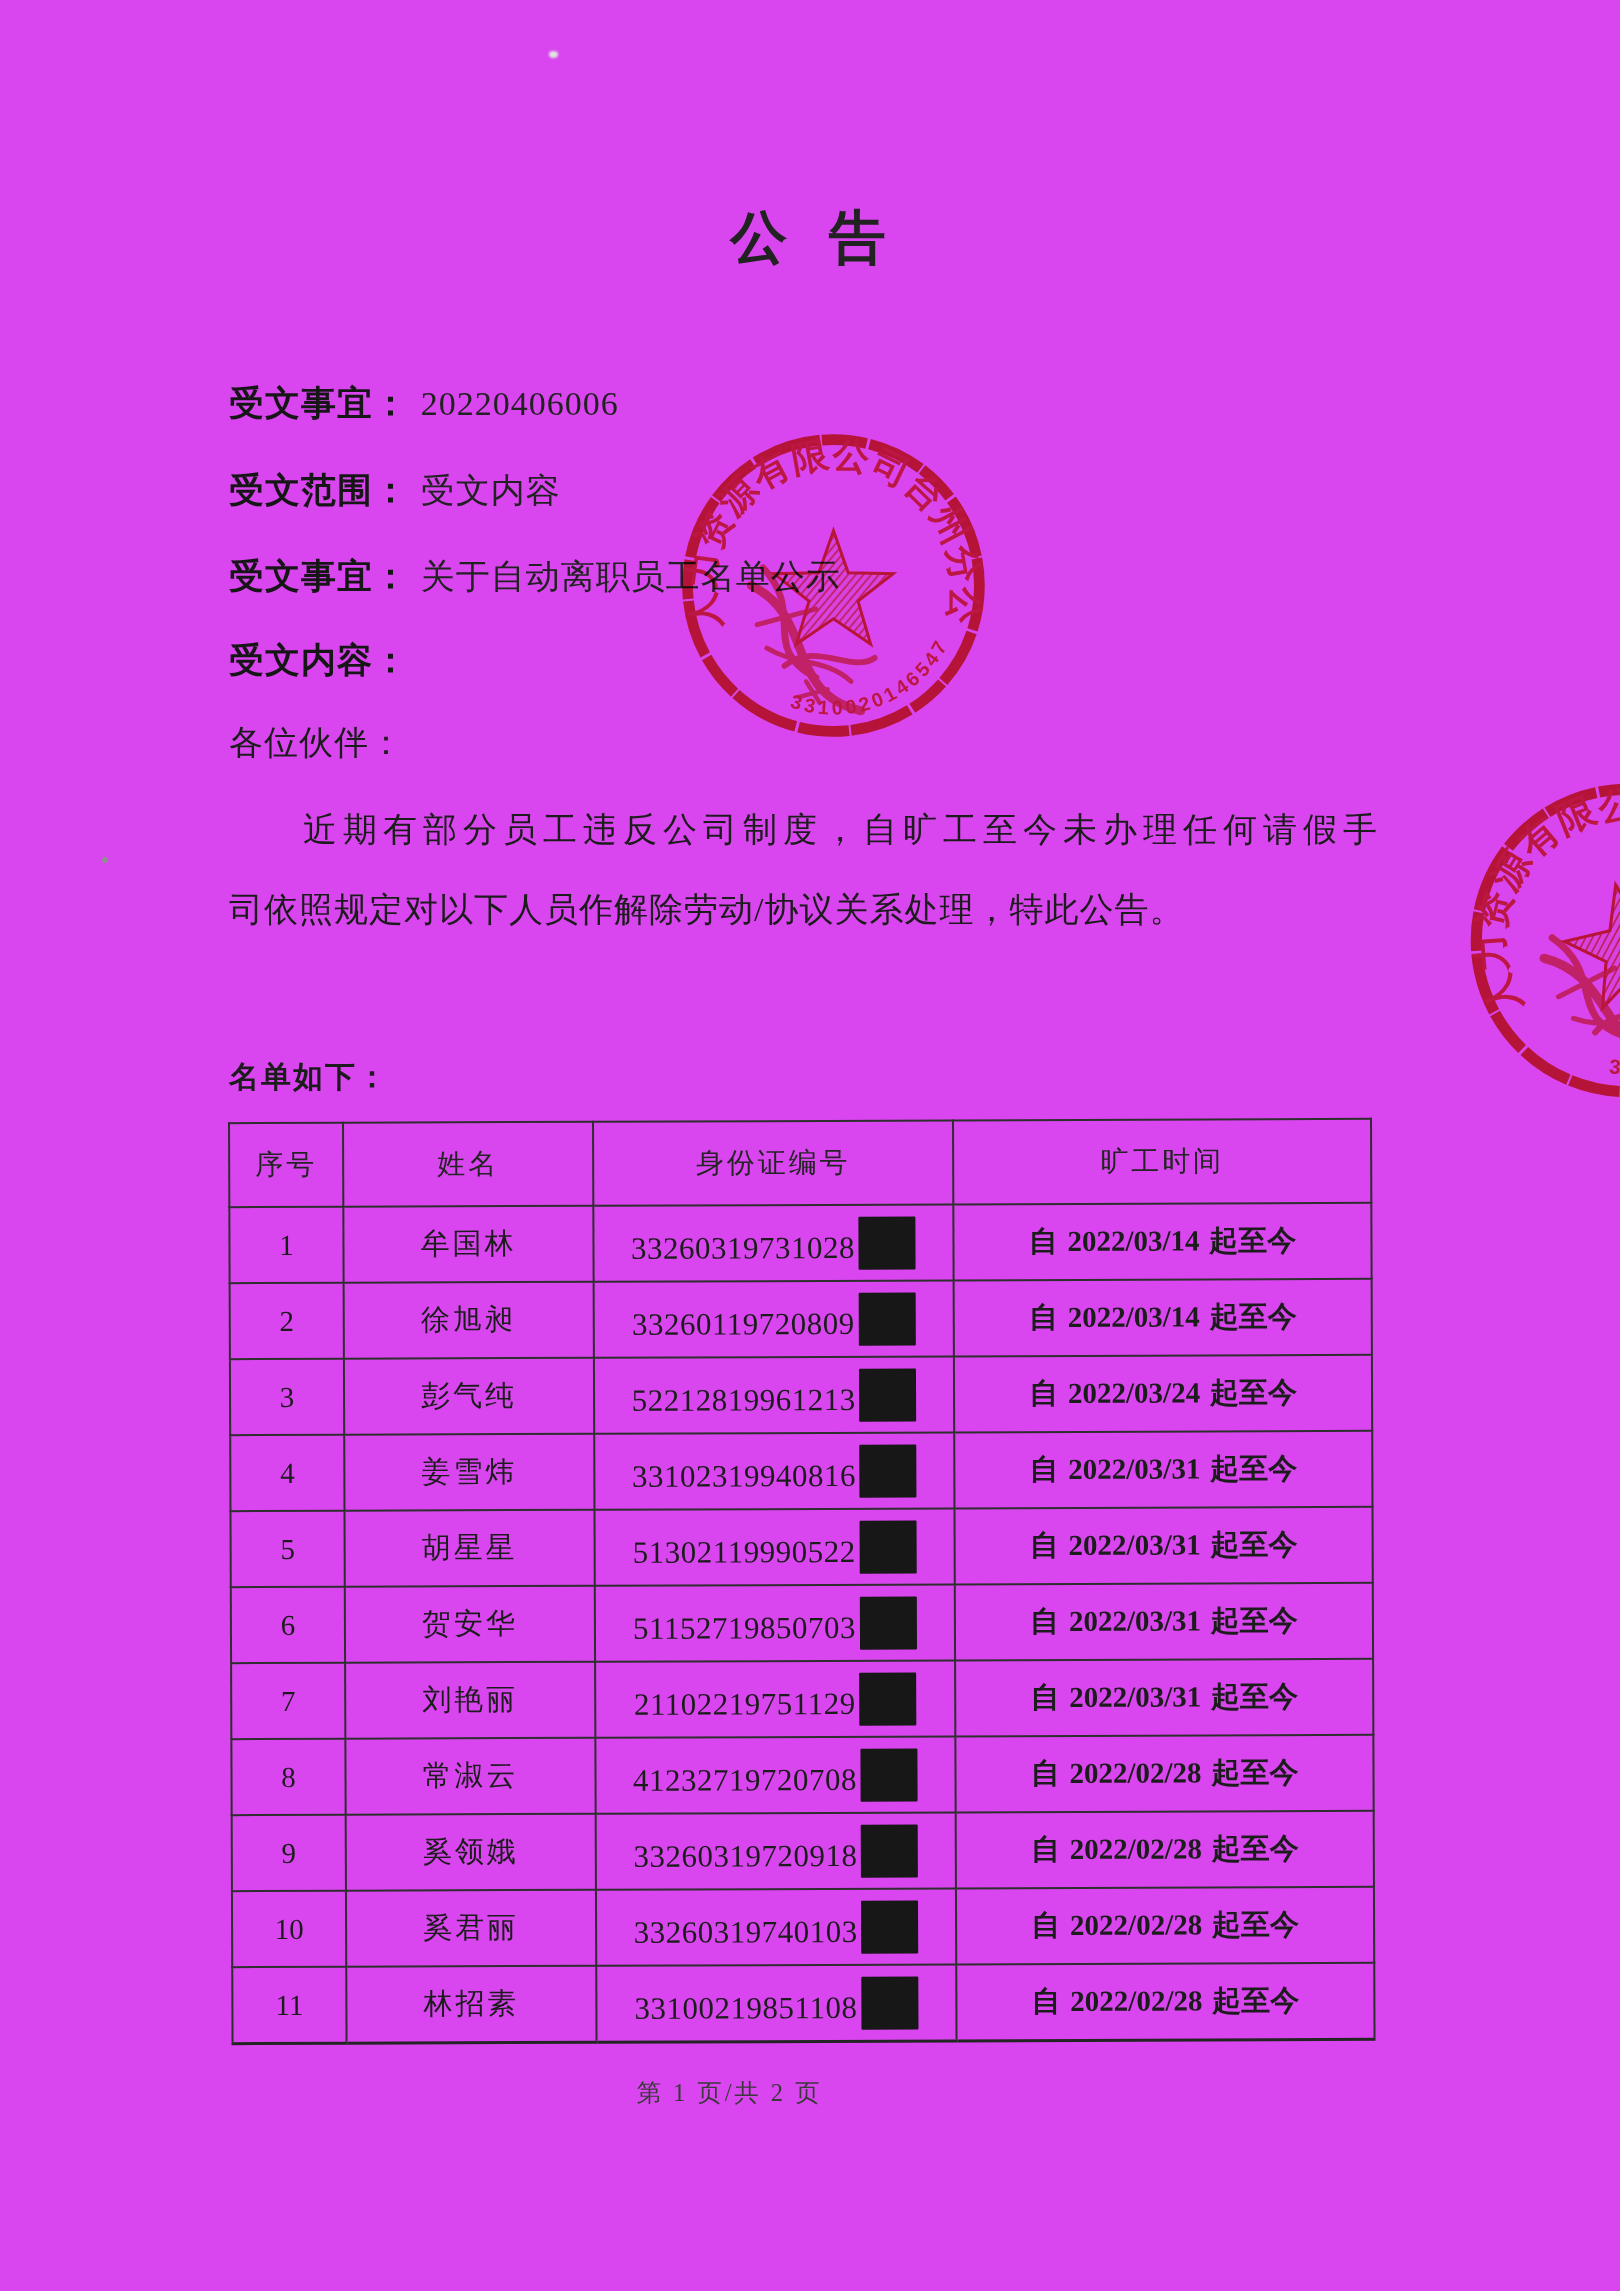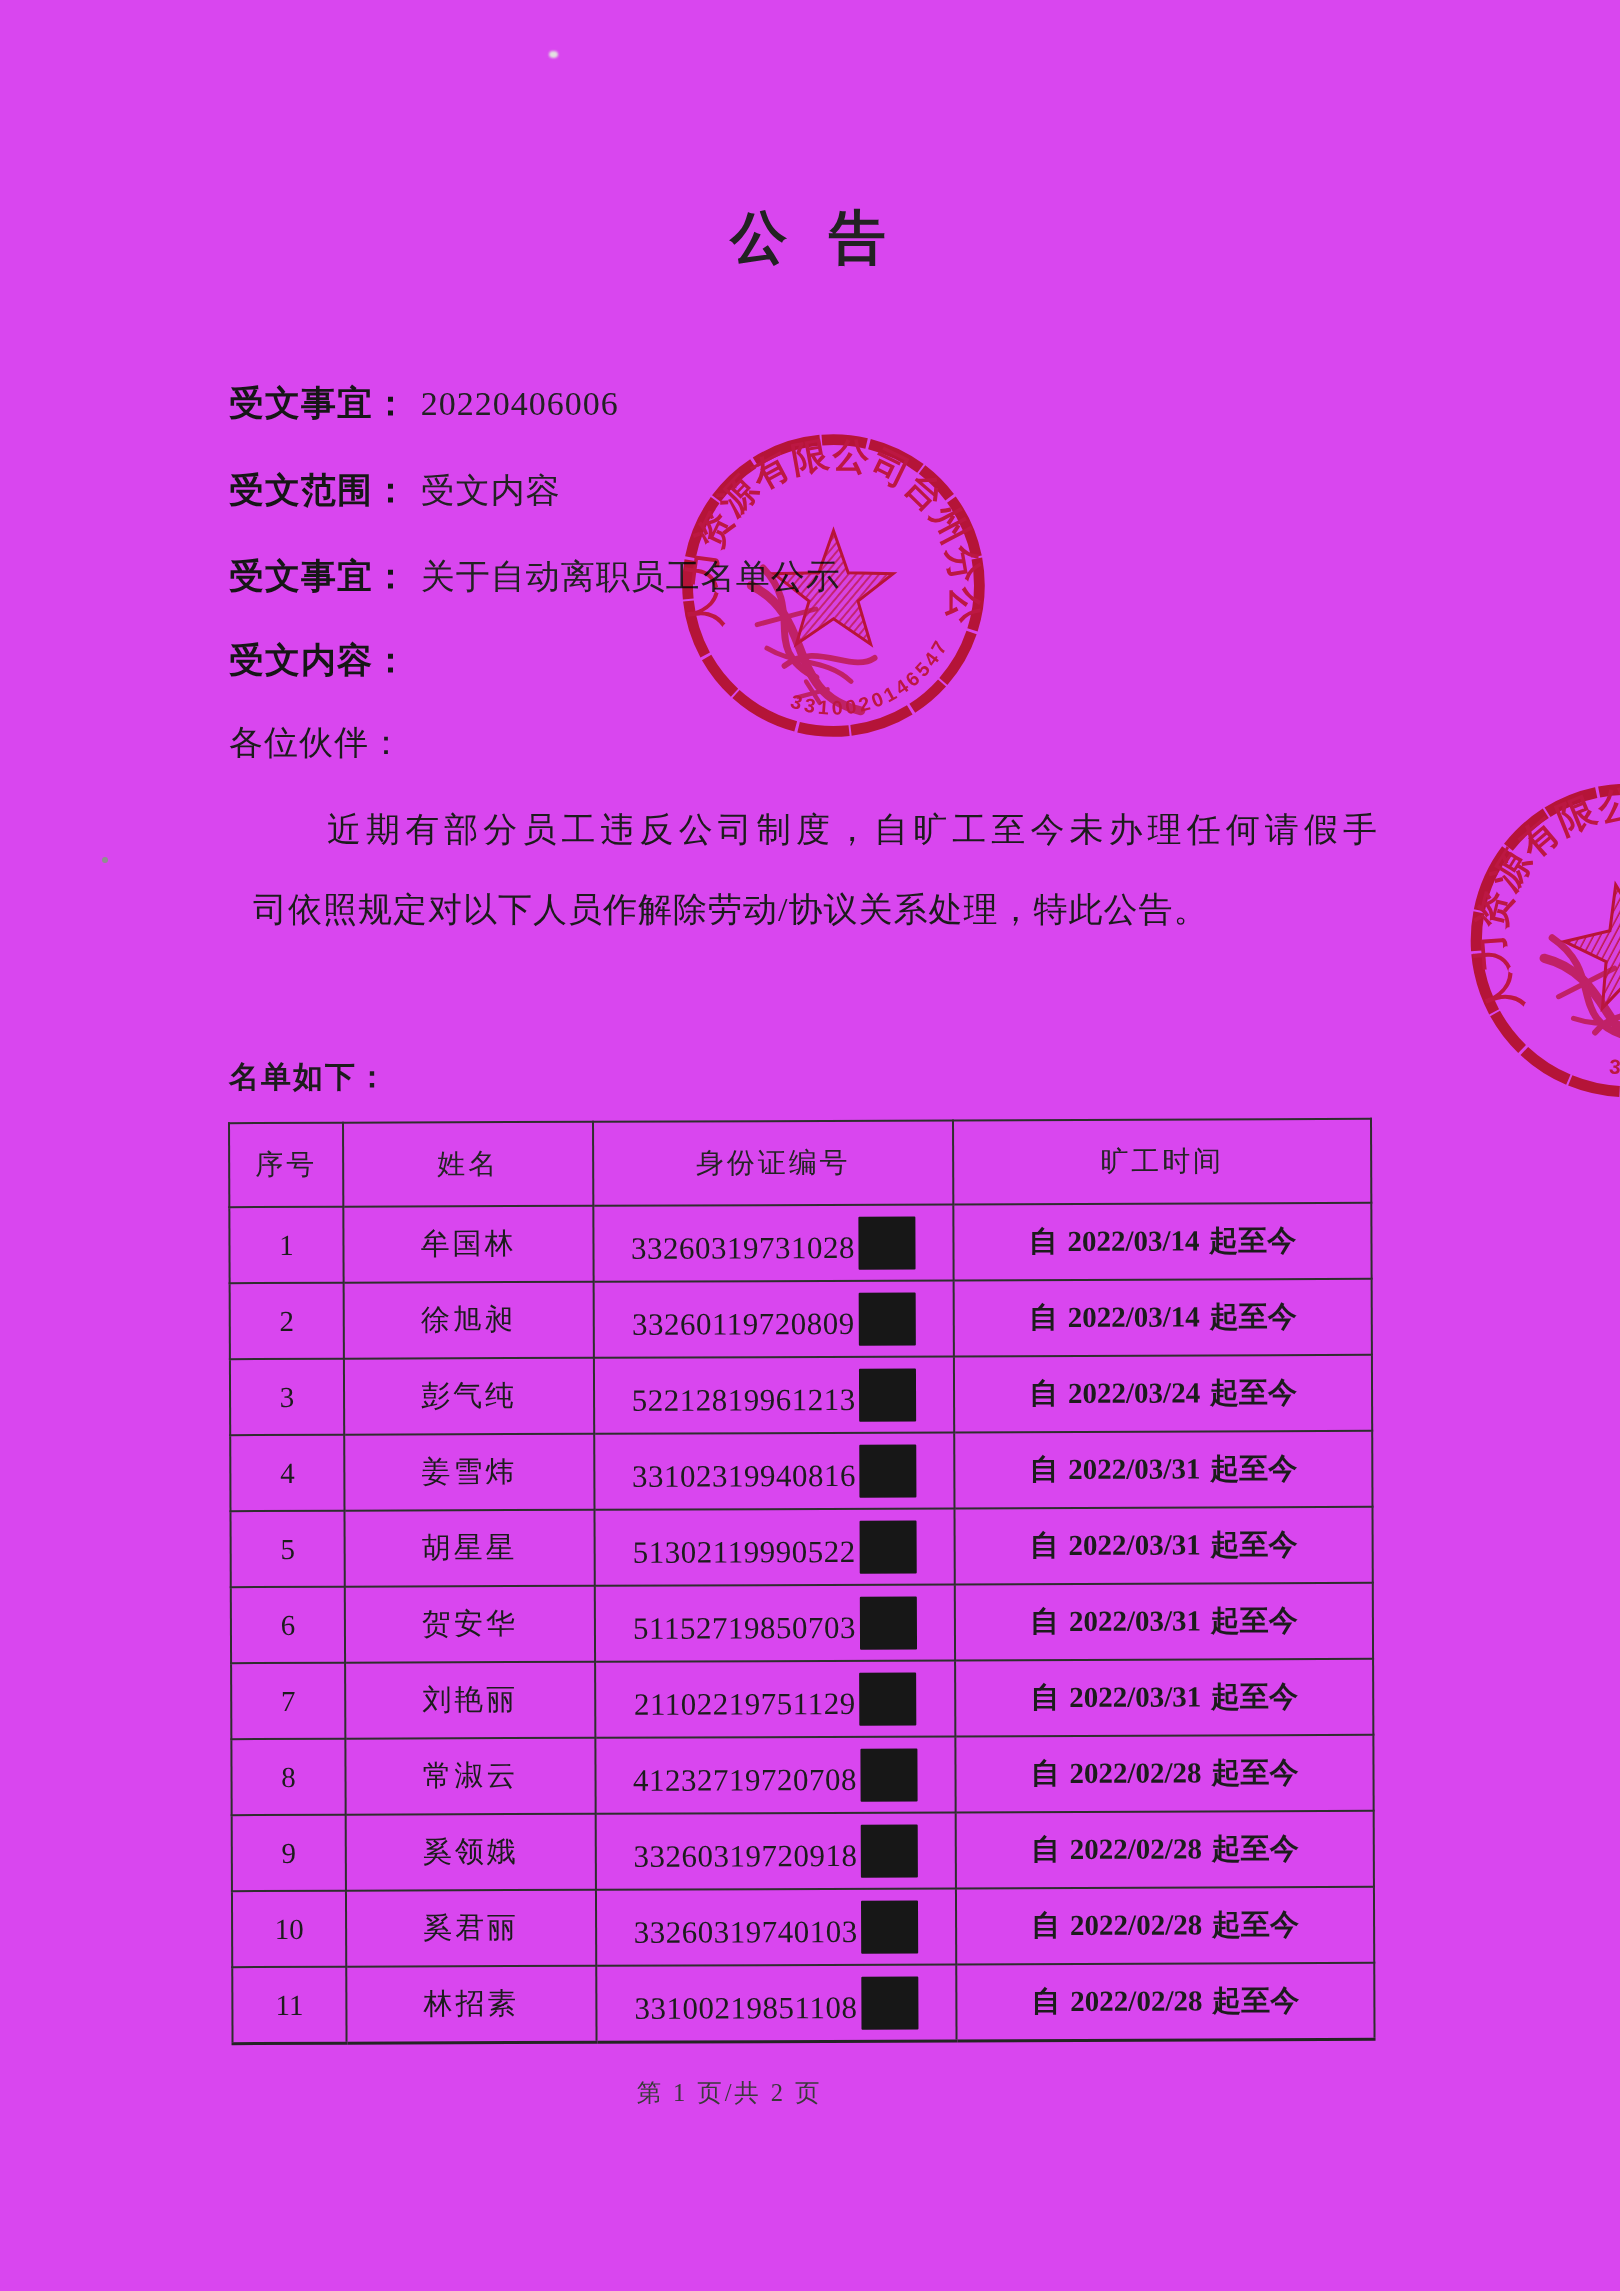--- a/index.html
+++ b/index.html
@@ -14,21 +14,21 @@
     letter-spacing:3.9px; word-spacing:19.6px; color:#222;
   }
   .meta-row { position:absolute; left:229px; white-space:nowrap; }
   .meta-label {
     font-family:"Liberation Sans","DejaVu Sans",sans-serif;
     font-weight:700; font-size:35px; letter-spacing:1px; color:#161616;
   }
   .meta-value { font-size:34px; margin-left:11.8px; letter-spacing:1px; color:#222;text-align:right; }
   .salutation { position:absolute; left:229px; top:720px; font-size:34px; letter-spacing:1px;text-align:right; }
   .body-block { position:absolute; left:229px; top:790px; width:1149px; }
-  .body-line { height:80px; line-height:80px; font-size:34px; letter-spacing:1px; white-space:normal;margin-left:24px; }
+  .body-line { height:80px; line-height:80px; font-size:34px; letter-spacing:1px; white-space:normal; }
   .body-line.justify { text-align:justify; text-align-last:justify; }
   .body-line.indent { padding-left:74px; }
   .list-intro {
     position:absolute; left:229px; top:1057px;
     font-family:"Liberation Sans","DejaVu Sans",sans-serif;
     font-weight:700; font-size:30px; letter-spacing:2px;text-align:right;
   }
   .table-wrap {
     position:absolute; left:228px; top:1120px; width:1141px;
     transform:rotate(-0.22deg); transform-origin:50% 0;

